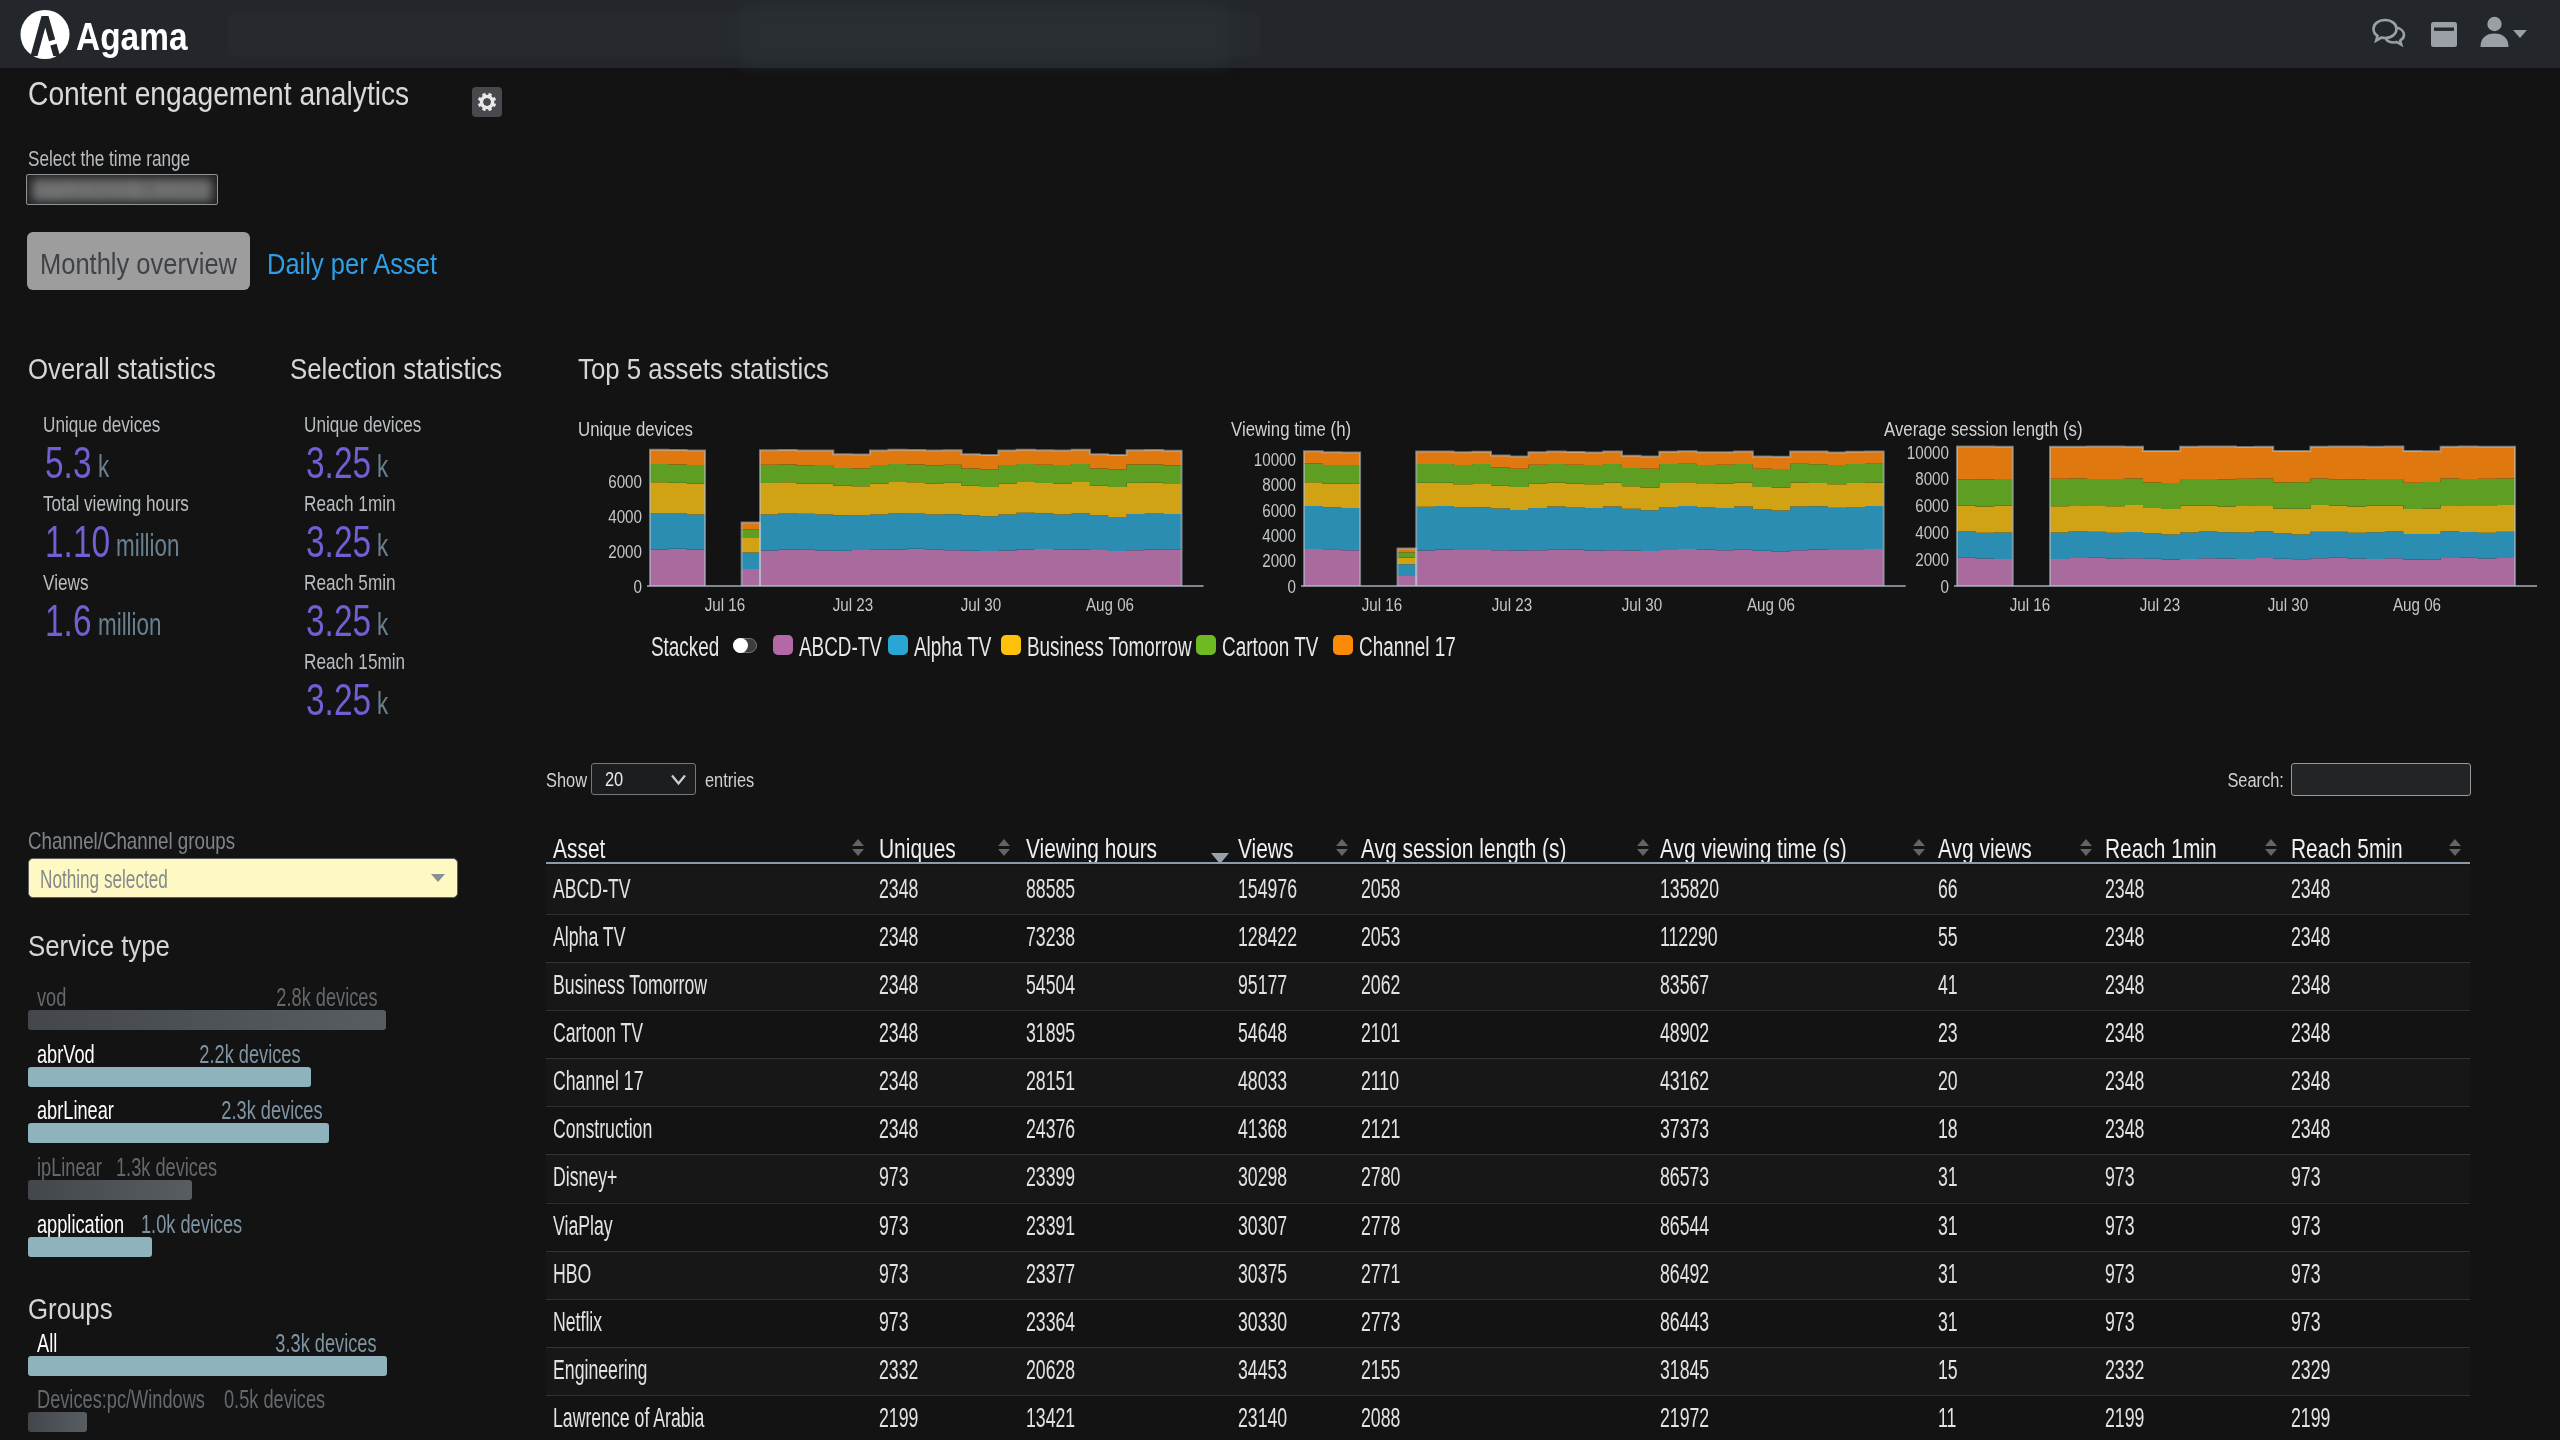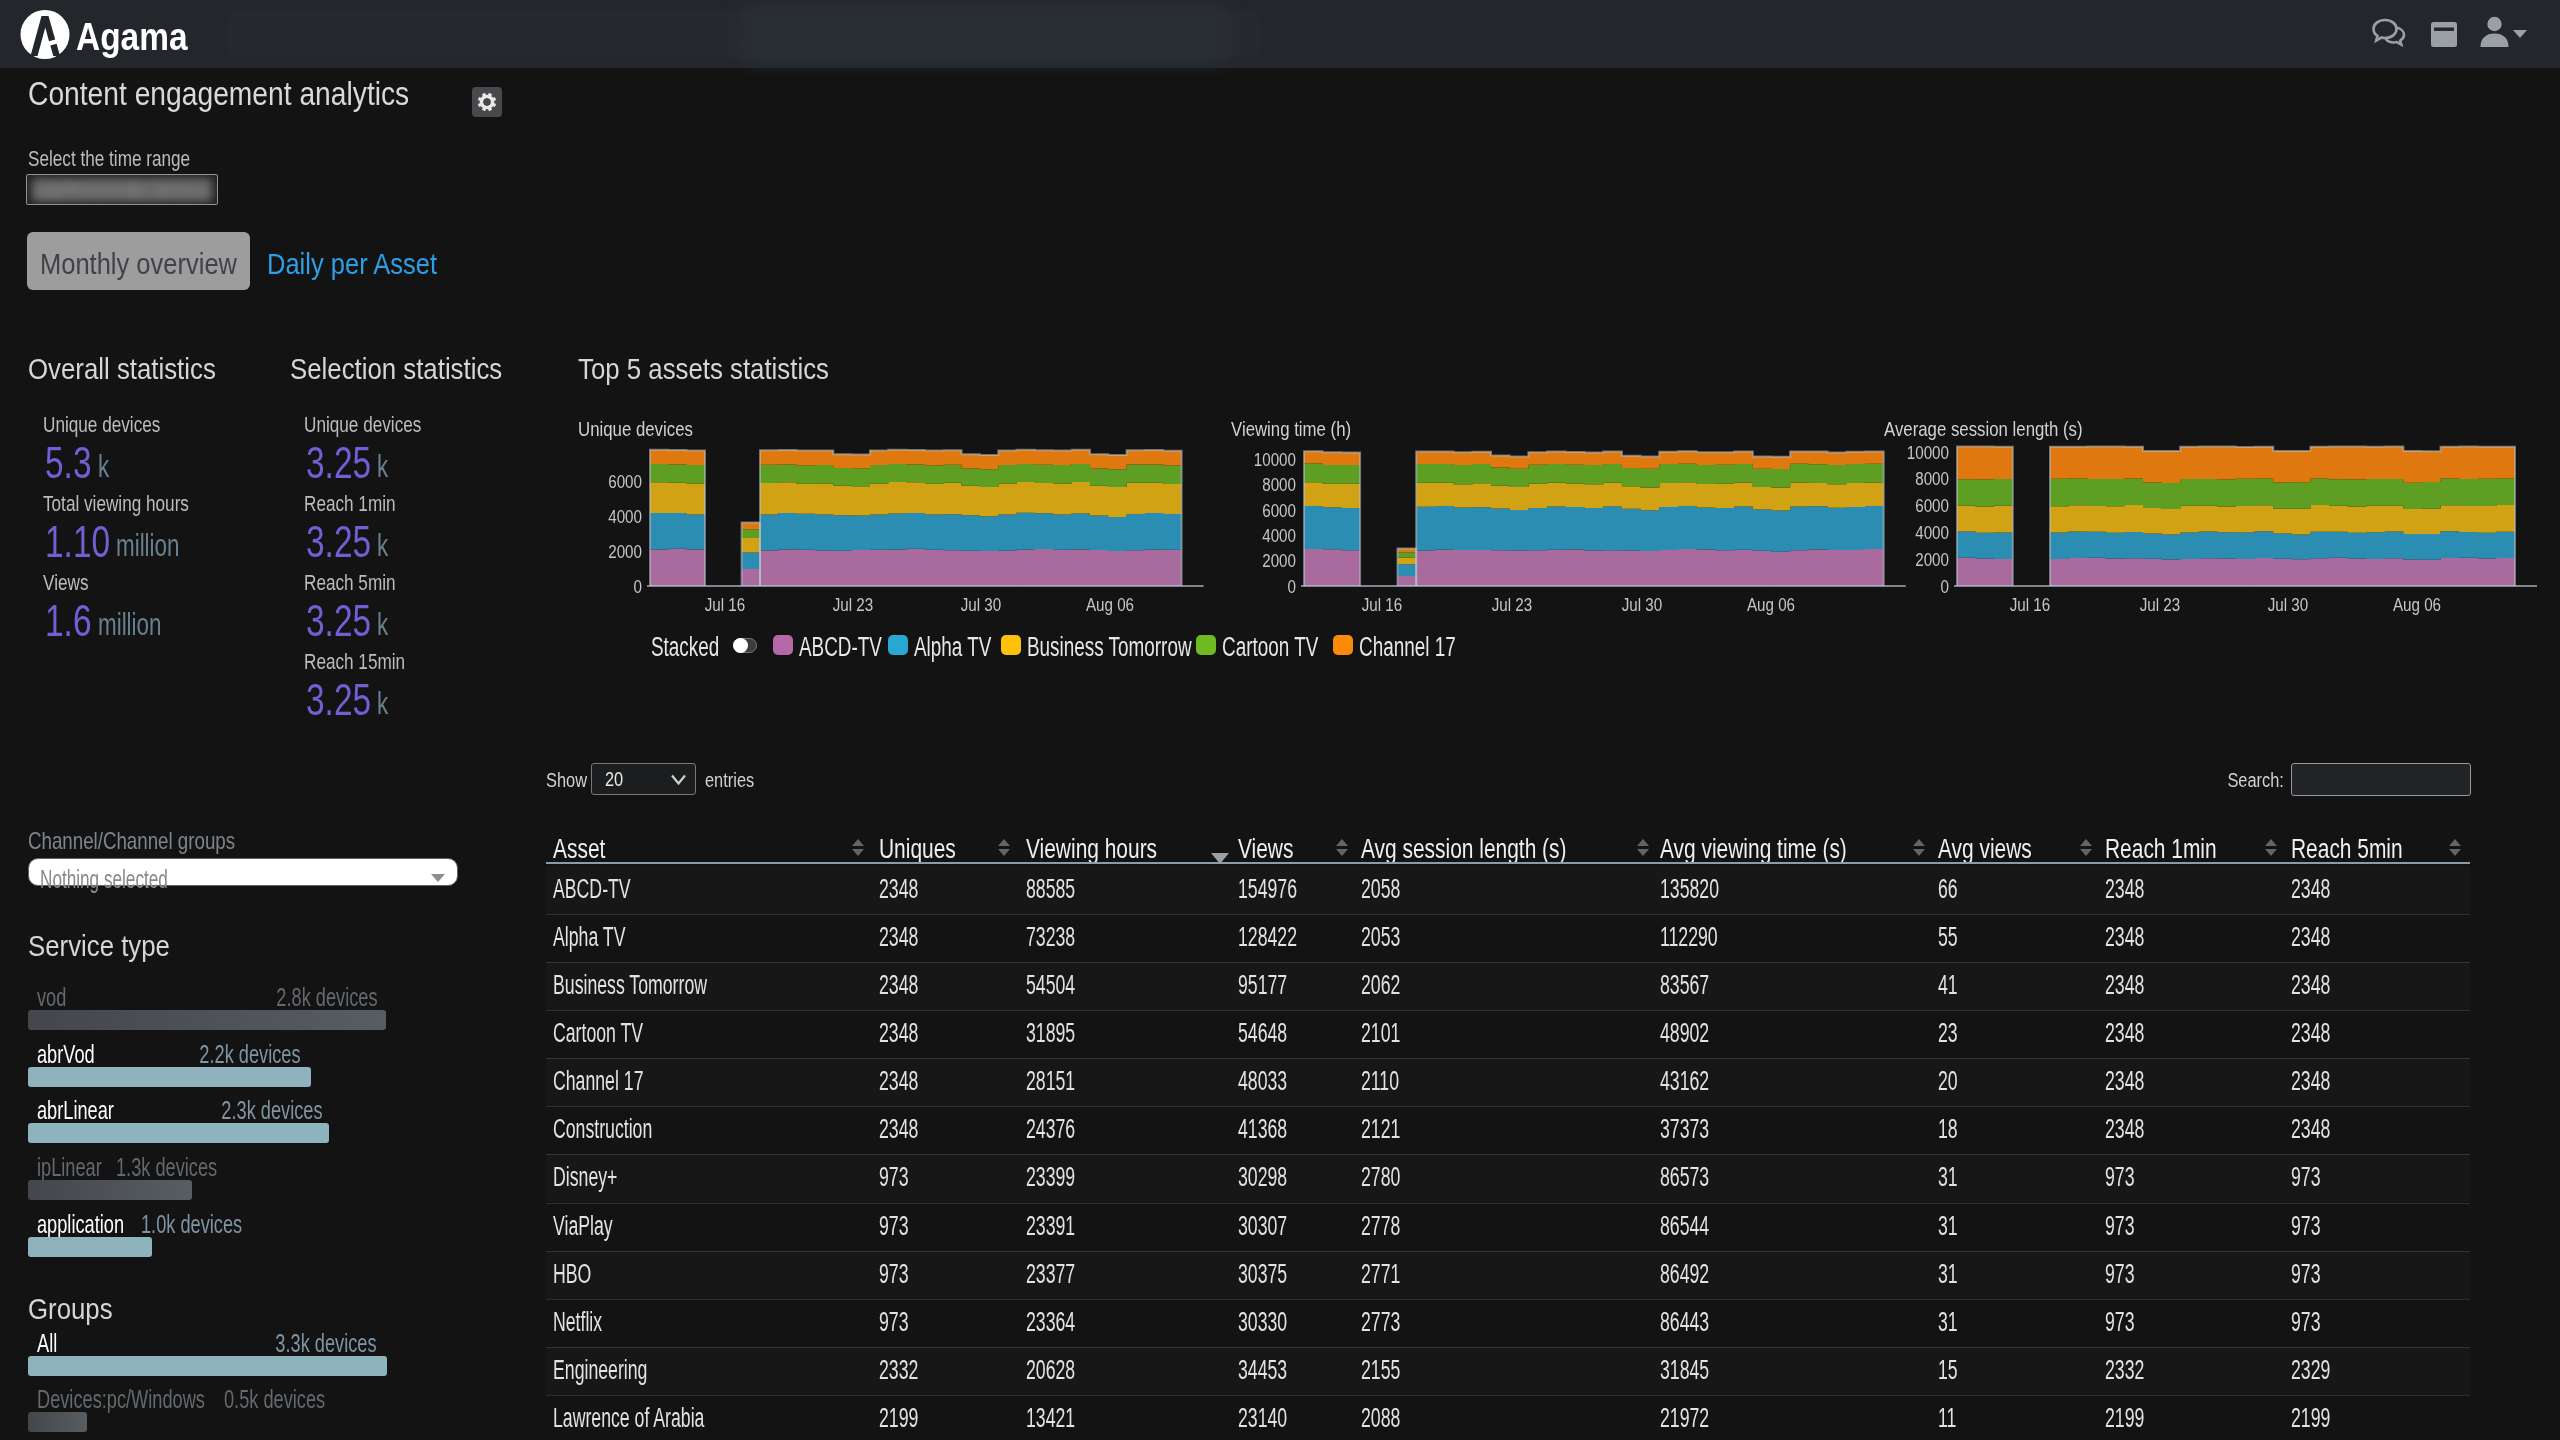--- a/index.html
+++ b/index.html
@@ -150,21 +150,21 @@
 <div class="t leg" style="left:799px;top:632px">ABCD-TV</div>
 <div style="position:absolute;left:888px;top:635px;width:20px;height:20px;background:#2aa6d4;border-radius:5px"></div>
 <div class="t leg" style="left:914px;top:632px">Alpha TV</div>
 <div style="position:absolute;left:1001px;top:635px;width:20px;height:20px;background:#fdc00b;border-radius:5px"></div>
 <div class="t leg" style="left:1027px;top:632px">Business Tomorrow</div>
 <div style="position:absolute;left:1196px;top:635px;width:20px;height:20px;background:#6fba22;border-radius:5px"></div>
 <div class="t leg" style="left:1222px;top:632px">Cartoon TV</div>
 <div style="position:absolute;left:1333px;top:635px;width:20px;height:20px;background:#fb8a09;border-radius:5px"></div>
 <div class="t leg" style="left:1359px;top:632px">Channel 17</div>
 <div class="t lbl" style="left:28px;top:827px"><span style="color:#7e868b;font-size:24px">Channel/Channel groups</span></div>
-<div style="position:absolute;left:28px;top:858px;width:430px;height:28px;border:1px solid #5c6165;border-radius:10px;background:#ffffff">
+<div style="position:absolute;left:28px;top:858px;width:430px;height:40px;border:1px solid #5c6165;border-radius:5px;background:#fef9c3">
     <span style="position:absolute;left:11px;top:5px;font-size:26px;color:#85898d;display:inline-block;transform:scaleX(0.66);transform-origin:0 0;white-space:nowrap">Nothing selected</span>
     <span style="position:absolute;right:12px;top:15px;width:0;height:0;border-left:7px solid transparent;border-right:7px solid transparent;border-top:8px solid #8a8f93"></span>
   </div>
 <div class="t hd" style="left:28px;top:929px">Service type</div>
 <div class="t sb sbm" style="left:37px;top:982px">vod</div>
 <div class="t sb sbm" style="right:2182px;top:982px;transform-origin:100% 50%">2.8k devices</div>
 <div class="bar" style="left:28px;top:1010px;width:358px;background:linear-gradient(90deg,#43474b,#585d62)"></div>
 <div class="t sb sbw" style="left:37px;top:1039px">abrVod</div>
 <div class="t sb sbc" style="right:2259px;top:1039px;transform-origin:100% 50%">2.2k devices</div>
 <div class="bar" style="left:28px;top:1067px;width:283px;background:#8fb3bc"></div>

